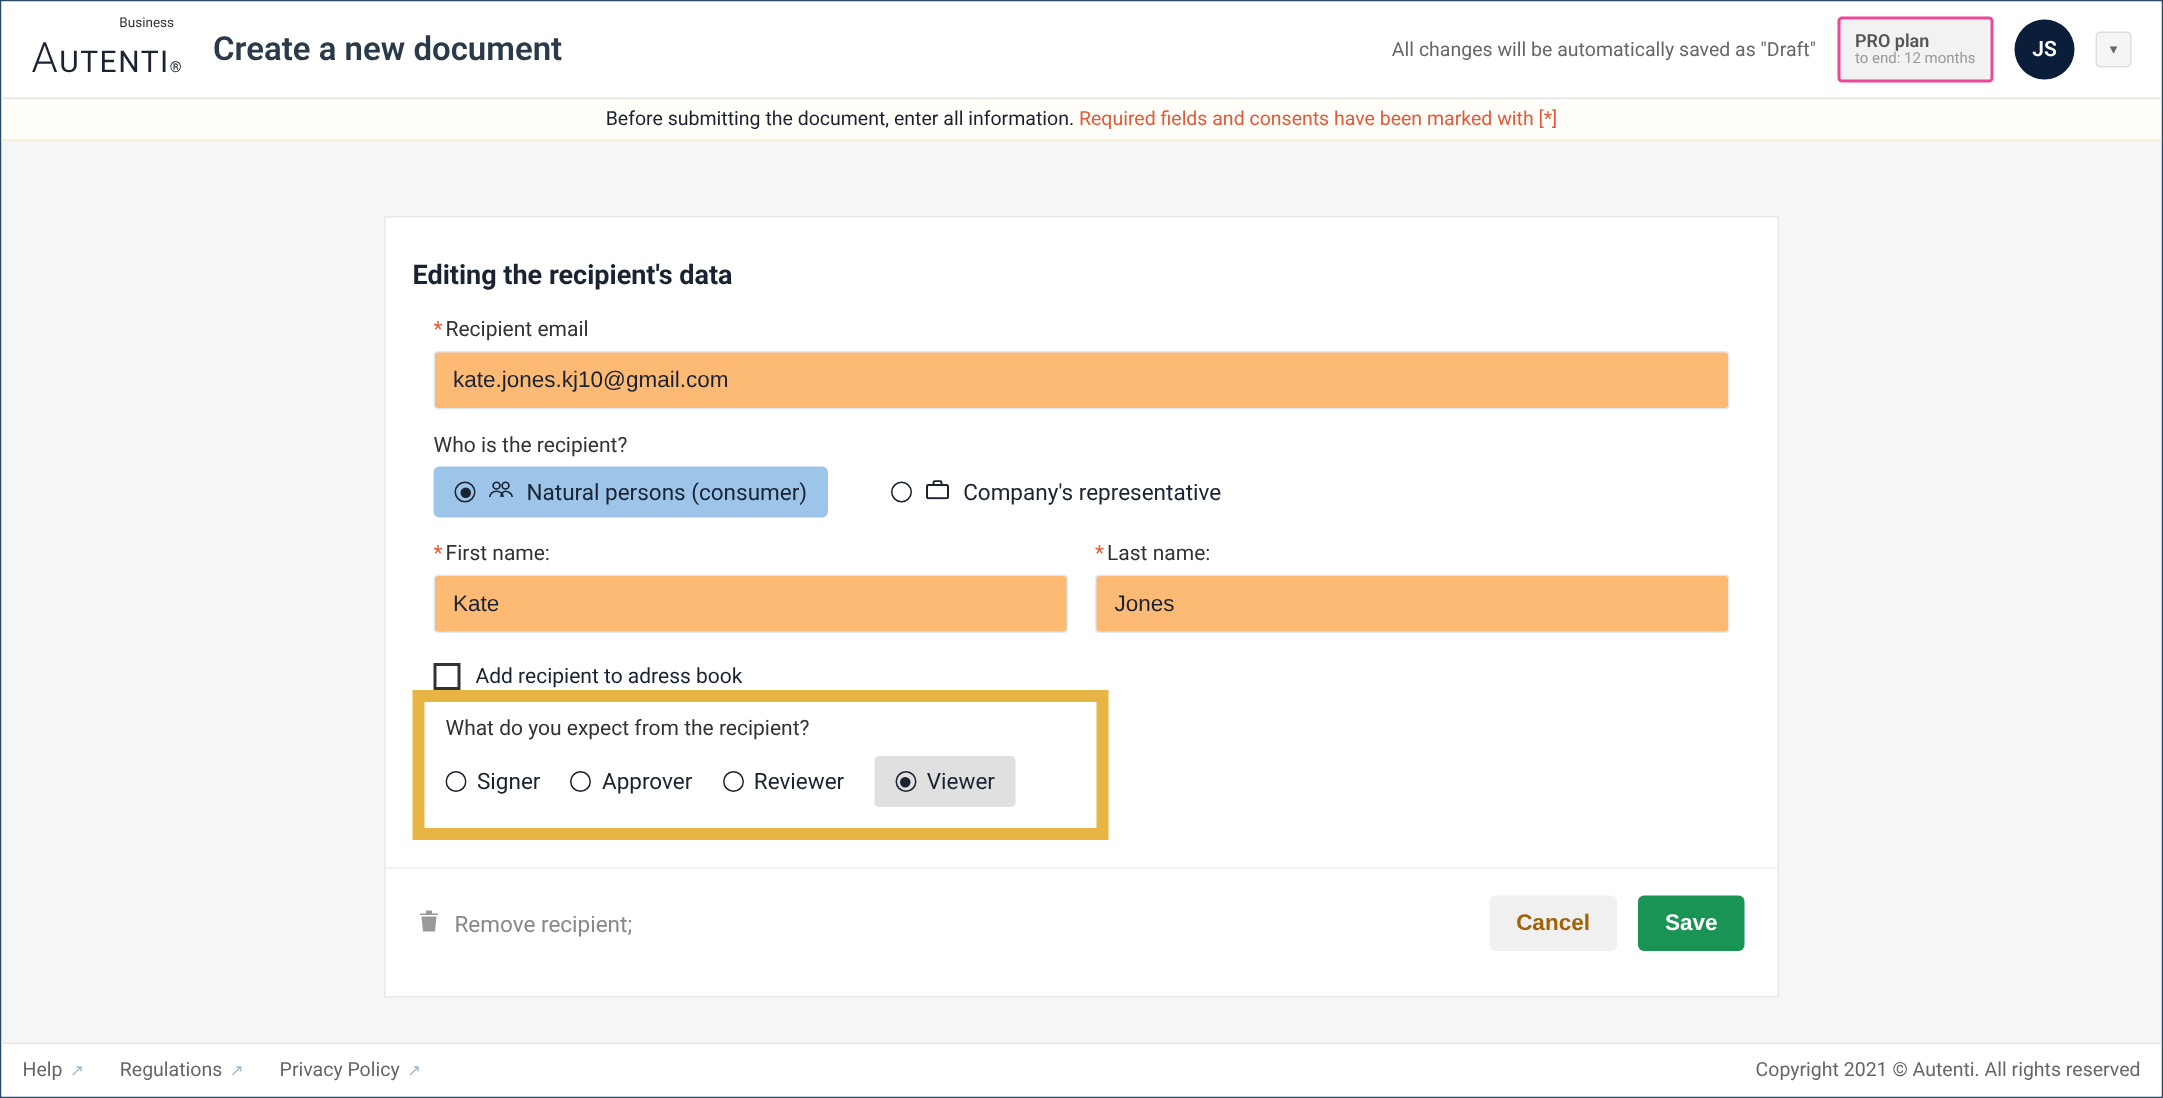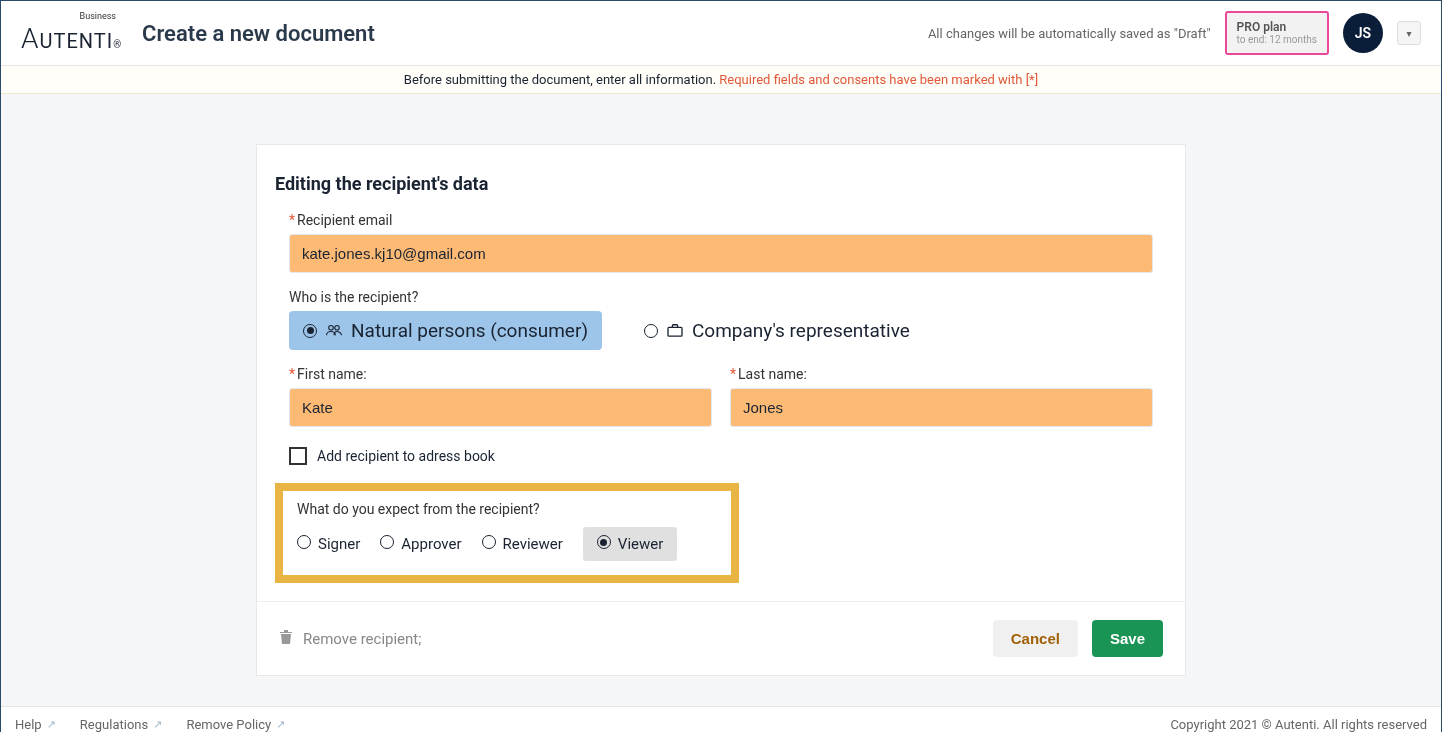--- a/index.html
+++ b/index.html
@@ -149,21 +149,21 @@
       gap: 28px;
       align-items: center;
       margin-bottom: 16px;
     }
     .radio-pill {
       display: inline-flex;
       align-items: center;
       gap: 8px;
       padding: 8px 14px;
       border-radius: 4px;
-      font-size: 19px;
+      font-size: 15px;
       color: #1a2332;
       cursor: pointer;
     }
     .radio-pill.selected {
       background: #9dc5ea;
     }
     .radio-circle {
       width: 14px; height: 14px;
       border: 1.5px solid #1a2332;
       border-radius: 50%;
@@ -184,21 +184,20 @@
     }
     .two-col {
       display: flex;
       gap: 18px;
     }
     .two-col > div { flex: 1; }
     .checkbox-row {
       display: flex;
       align-items: center;
       gap: 10px;
-      margin-bottom: 18px;
       margin-top: 4px;
     }
     .checkbox-box {
       width: 18px; height: 18px;
       border: 2px solid #333;
       background: #fff;
       cursor: pointer;
       flex-shrink: 0;
     }
     .highlight-box {
@@ -210,20 +209,21 @@
     }
     .role-row {
       display: flex;
       gap: 20px;
       align-items: center;
       margin-top: 10px;
       flex-wrap: wrap;
     }
     .role-option {
       display: inline-flex;
+      align-items: center;
       gap: 7px;
       font-size: 15px;
       cursor: pointer;
     }
     .role-option.selected-role {
       background: #e0e0e0;
       padding: 8px 14px;
       border-radius: 3px;
     }
     .card-footer {
@@ -423,20 +423,20 @@
     <div class="footer-links">
       <a href="#">
         <span>Help</span>
         <span class="ext-icon">↗</span>
       </a>
       <a href="#">
         <span>Regulations</span>
         <span class="ext-icon">↗</span>
       </a>
       <a href="#">
-        <span>Remove Policy</span>
+        <span>Privacy Policy</span>
         <span class="ext-icon">↗</span>
       </a>
     </div>
     <div>Copyright 2021 © Autenti. All rights reserved</div>
   </div>
 
 </div>
 
 </body></html>

